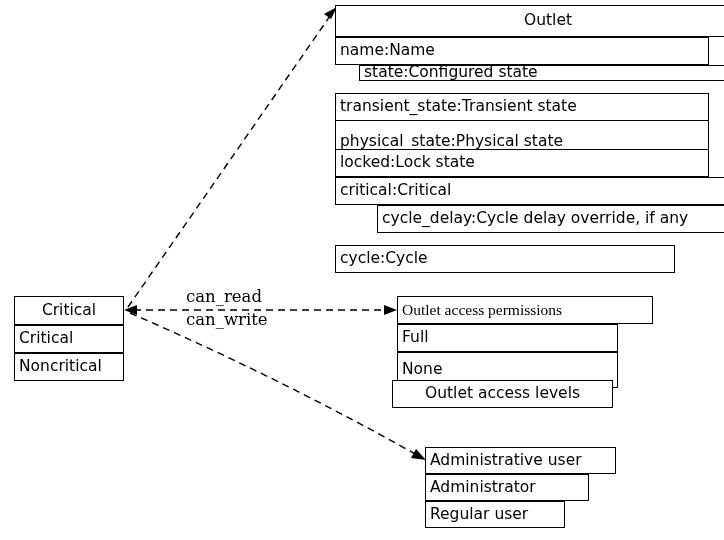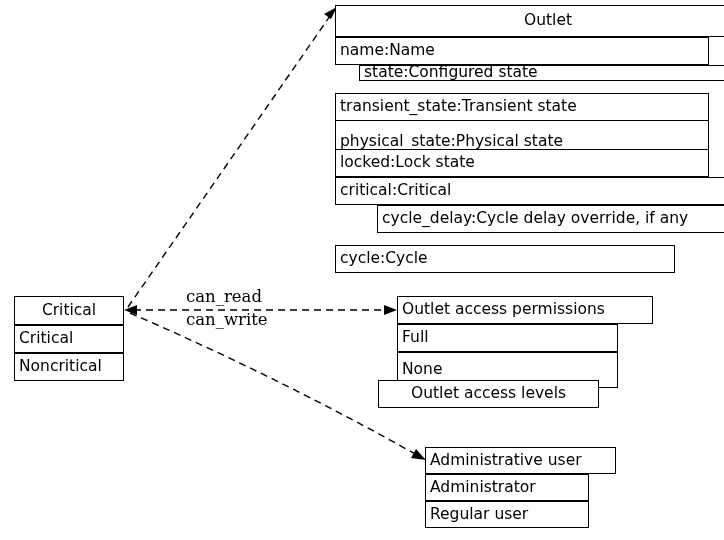--- a/index.html
+++ b/index.html
@@ -116,25 +116,25 @@
     <div class="cell left" style="left:335px; top:221px; width:340px; height:28px;margin-top:24px;">cycle:Cycle</div>
   </div>
 
   <div class="box">
     <div class="cell center" style="left:14px; top:296px; width:110px; height:29px;">Critical</div>
     <div class="cell left" style="left:14px; top:325px; width:110px; height:28px;">Critical</div>
     <div class="cell left" style="left:14px; top:353px; width:110px; height:28px;">Noncritical</div>
   </div>
 
   <div class="box">
-    <div class="cell left" style="left:397px; top:296px; width:256px; height:28px;">Outlet access permissions</div>
+    <div class="cell left" style="left:397px; top:296px; width:256px; height:28px;font-family:Liberation Serif, serif;">Outlet access permissions</div>
     <div class="cell left" style="left:397px; top:324px; width:221px; height:28px;">Full</div>
     <div class="cell left" style="left:397px; top:352px; width:221px; height:36px;">None</div>
-    <div class="cell left" style="left:378px; top:380px; width:221px; height:28px;padding-left:32px;">Outlet access levels</div>
+    <div class="cell left" style="left:392px; top:380px; width:221px; height:28px;padding-left:32px;">Outlet access levels</div>
   </div>
 
   <div class="box">
     <div class="cell left" style="left:425px; top:447px; width:191px; height:27px;">Administrative user</div>
     <div class="cell left" style="left:425px; top:474px; width:164px; height:27px;">Administrator</div>
-    <div class="cell left" style="left:425px; top:501px; width:164px; height:27px;">Regular user</div>
+    <div class="cell left" style="left:425px; top:501px; width:140px; height:27px;">Regular user</div>
   </div>
 
 </div>
 
 </body></html>

